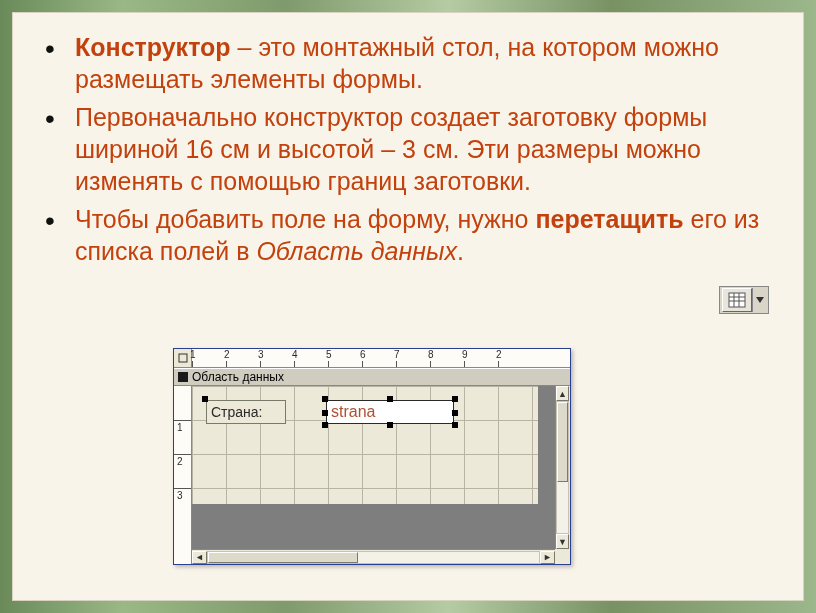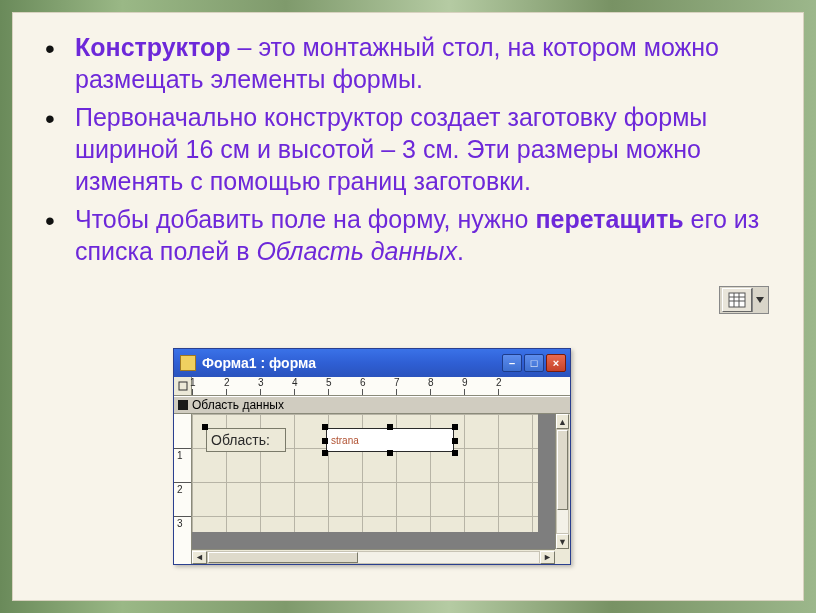--- a/index.html
+++ b/index.html
@@ -15,21 +15,21 @@
     background: #f8f4ea;
     border: 1px solid #d8d2c0;
     position: relative;
     padding: 18px 26px 0 26px;
   }
   ul.bullets { list-style: none; }
   ul.bullets > li {
     position: relative;
     font-size: 25px;
     line-height: 1.28;
-    color: #6d28d9;
+    color: #c2410c;
     padding-left: 36px;
     margin-bottom: 6px;
   }
   ul.bullets > li::before {
     content: "•";
     position: absolute;
     left: 6px; top: 0;
     font-size: 28px;
     color: #111;
   }
@@ -152,21 +152,21 @@
   }
   .form-label {
     position:absolute; left:14px; top:14px; width:80px; height:24px;
     background:#ece9d8; border:1px solid #7a7a6a;
     font-size:14px; color:#2a2a2a;
     display:flex; align-items:center; padding-left:4px;
   }
   .form-field {
     position:absolute; left:134px; top:14px; width:128px; height:24px;
     background:#fff; border:1px solid #2a2a2a;
-    font-size:10px; color:#b05030;
+    font-size:16px; color:#b05030;
     display:flex; align-items:center; padding-left:4px;
   }
   .selhandle { position:absolute; width:6px; height:6px; background:#000; }
   .scrollbar-h {
     position:absolute; left:0; right:15px; bottom:0; height:15px;
     background:#ece9d8; border-top:1px solid #8a8a7a;
     display:flex; align-items:center;
   }
   .scrollbar-h .sbtn, .scrollbar-v .sbtn {
     width:15px; height:13px; background:#ece9d8;
@@ -214,29 +214,20 @@
         </svg>
       </div>
       <div class="arrow">
         <svg width="8" height="6" viewBox="0 0 8 6">
             <path d="M0 0h8L4 6z" fill="#333"></path>
           </svg>
       </div>
     </div>
 
     <div class="access-window">
-      <div class="titlebar">
-        <div class="app-icon"></div>
-        <div class="caption">Форма1 : форма</div>
-        <div class="winbtns">
-          <div class="winbtn">–</div>
-          <div class="winbtn">□</div>
-          <div class="winbtn close">×</div>
-        </div>
-      </div>
 
       <div class="ruler">
         <div class="corner">
           <svg width="10" height="10" viewBox="0 0 10 10">
               <rect x="1" y="1" width="8" height="8" fill="none" stroke="#333"></rect>
             </svg>
         </div>
         <div class="tick">
             <span>1</span>
           </div>
@@ -282,21 +273,21 @@
           <div class="vt" style="top:68px">
               <span>2</span>
             </div>
           <div class="vt" style="top:102px">
               <span>3</span>
             </div>
         </div>
         <div class="canvas-outer">
           <div class="canvas">
             <div class="form-label">
-              <span>Область:</span>
+              <span>Страна:</span>
             </div>
             <div class="selhandle" style="left:10px; top:10px"></div>
             <div class="form-field">
               <span>strana</span>
             </div>
             <div class="selhandle" style="left:130px; top:10px"></div>
             <div class="selhandle" style="left:195px; top:10px"></div>
             <div class="selhandle" style="left:260px; top:10px"></div>
             <div class="selhandle" style="left:130px; top:24px"></div>
             <div class="selhandle" style="left:260px; top:24px"></div>

